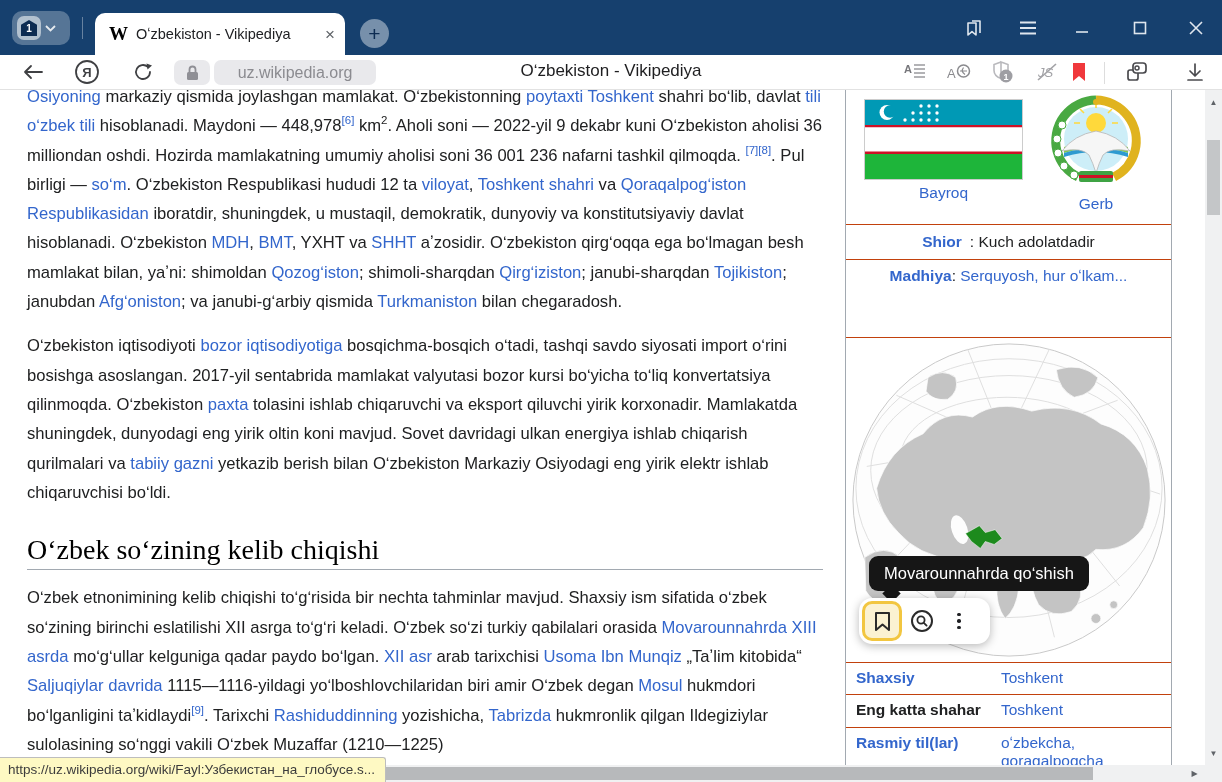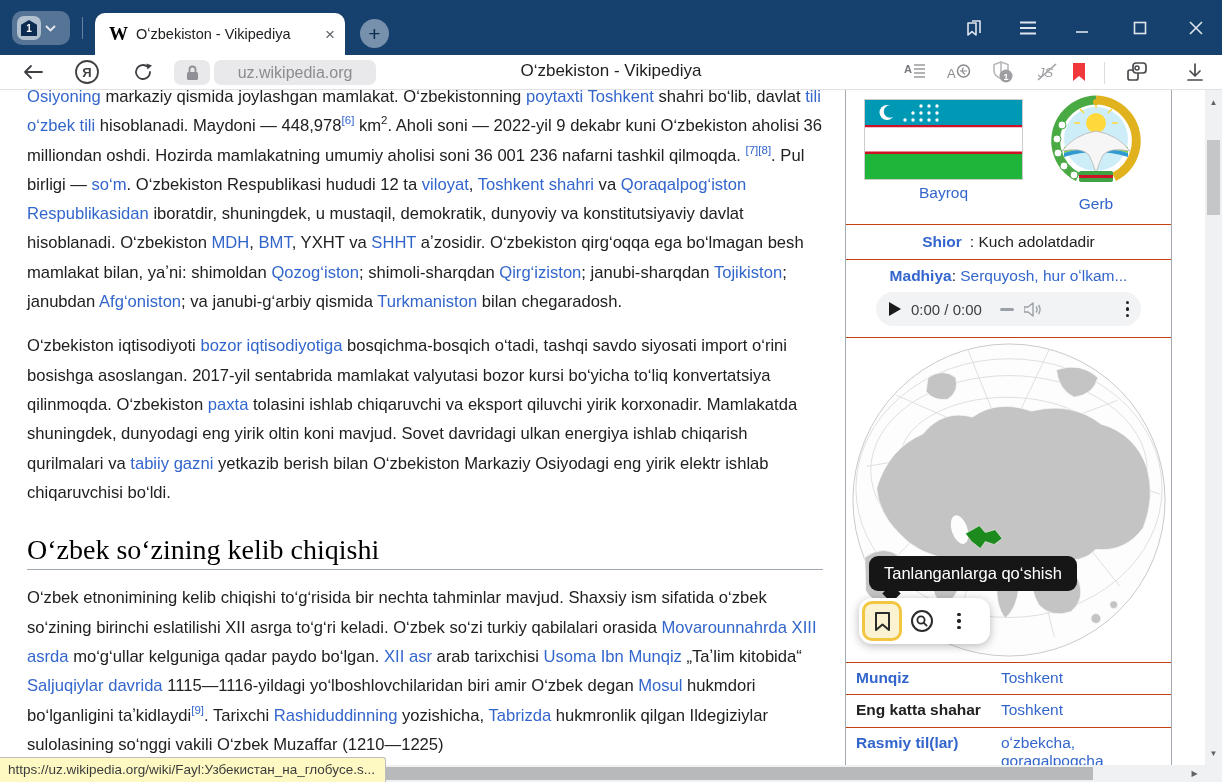--- a/index.html
+++ b/index.html
@@ -268,36 +268,20 @@
       </div>
     </div>
 
     <div class="ib-row ib-motto">
       <span class="boldlink">Shior</span>
         <span>: Kuch adolatdadir</span>
     </div>
 
     <div class="ib-row ib-anthem">
       <span class="boldlink">Madhiya</span><span>: </span><span class="wlink">Serquyosh, hur oʻlkam...</span>
-      <div class="player">
-        <svg width="13" height="14" viewBox="0 0 13 14">
-          <polygon points="1,0 13,7 1,14" fill="#1a1a1a"></polygon>
-        </svg>
-        <span class="ptime">0:00 / 0:00</span>
-        <span class="pdash"></span>
-        <svg width="18" height="15" viewBox="0 0 18 15">
-          <polygon points="0,5 4,5 9,1 9,14 4,10 0,10" fill="none" stroke="#9aa0a6" stroke-width="1.4" stroke-linejoin="round"></polygon>
-          <path d="M12,4.5 a5,5 0 0 1 0,6 M14.5,3 a8,8 0 0 1 0,9" fill="none" stroke="#9aa0a6" stroke-width="1.4"></path>
-        </svg>
-        <span class="kebab" style="margin-left:auto">
-            <i></i>
-            <i></i>
-            <i></i>
-          </span>
-      </div>
     </div>
 
     <div class="ib-row ib-globe">
       <svg width="320" height="322" viewBox="0 0 324 324" style="margin:1px auto 0;display:block">
         <circle cx="162" cy="162" r="158" fill="#fdfdfd" stroke="#c8c8c8"></circle>
         <g fill="none" stroke="#dedede" stroke-width="1">
           <ellipse cx="158" cy="108" rx="30" ry="13"></ellipse>
           <ellipse cx="158" cy="112" rx="70" ry="34"></ellipse>
           <ellipse cx="160" cy="120" rx="108" ry="62"></ellipse>
           <ellipse cx="162" cy="132" rx="140" ry="96"></ellipse>
@@ -312,21 +296,21 @@
           <path d="M85,245 Q100,235 112,245 Q110,262 95,268 Q84,260 85,245 Z"></path>
           <path d="M150,248 Q162,240 172,250 Q170,272 158,282 Q148,268 150,248 Z"></path>
           <path d="M185,235 Q210,228 232,242 Q240,262 225,275 Q205,282 192,268 Q183,252 185,235 Z"></path>
           <circle cx="250" cy="282" r="5"></circle>
             <circle cx="268" cy="268" r="4"></circle>
         </g>
         <ellipse cx="112" cy="192" rx="8" ry="15" fill="#fdfdfd" transform="rotate(-18 112 192)"></ellipse>
         <path d="M118,196 l14,-8 6,7 10,-3 7,9 -8,6 -9,-3 -5,7 -9,-7 z" style="fill:var(--uzb-green)" stroke="#fff" stroke-width="0.5"></path>
       </svg>
 
-      <div class="tooltip">Tanlanganlarga qoʻshish</div>
+      <div class="tooltip">Movarounnahrda qoʻshish</div>
       <div class="tooltip-tail"></div>
       <div class="actionbar">
         <div class="abtn hl">
           <svg width="17" height="21" viewBox="0 0 17 21">
             <path d="M2,2 h13 v17 l-6.5,-5.5 -6.5,5.5 z" fill="none" stroke="#2b2b2b" stroke-width="2" stroke-linejoin="round"></path>
           </svg>
         </div>
         <div class="abtn">
           <svg width="24" height="24" viewBox="0 0 24 24">
             <circle cx="12" cy="12" r="10" fill="none" stroke="#2b2b2b" stroke-width="2"></circle>
@@ -338,21 +322,21 @@
           <span class="kebab">
               <i></i>
               <i></i>
               <i></i>
             </span>
         </div>
       </div>
     </div>
 
     <div class="ib-row ib-trow" style="min-height:32px">
-      <span class="lbl link">Munqiz</span>
+      <span class="lbl link">Shaxsiy</span>
       <span class="val">Toshkent</span>
     </div>
     <div class="ib-row ib-trow" style="min-height:33px">
       <span class="lbl">Eng katta shahar</span>
       <span class="val">Toshkent</span>
     </div>
     <div class="ib-row ib-trow" style="min-height:56px;border-bottom:none">
       <span class="lbl link">Rasmiy til(lar)</span>
       <span class="val" style="width:160px">oʻzbekcha, qoraqalpoqcha</span>
     </div>

